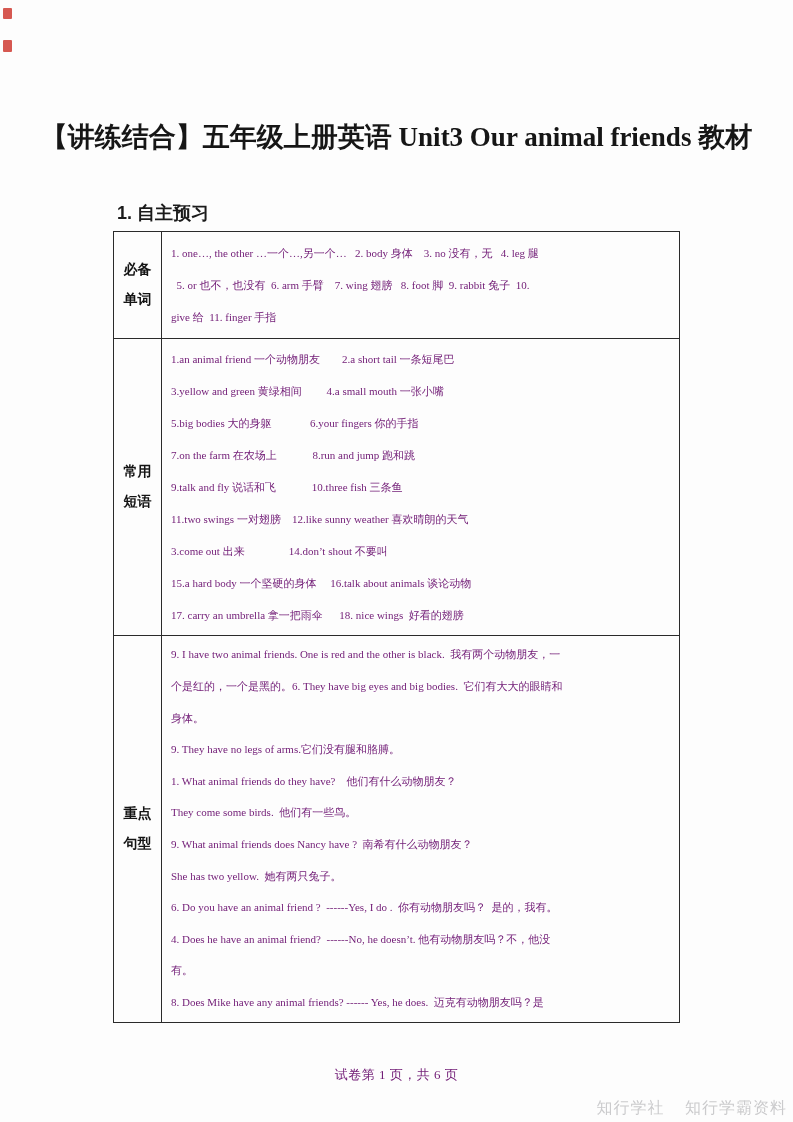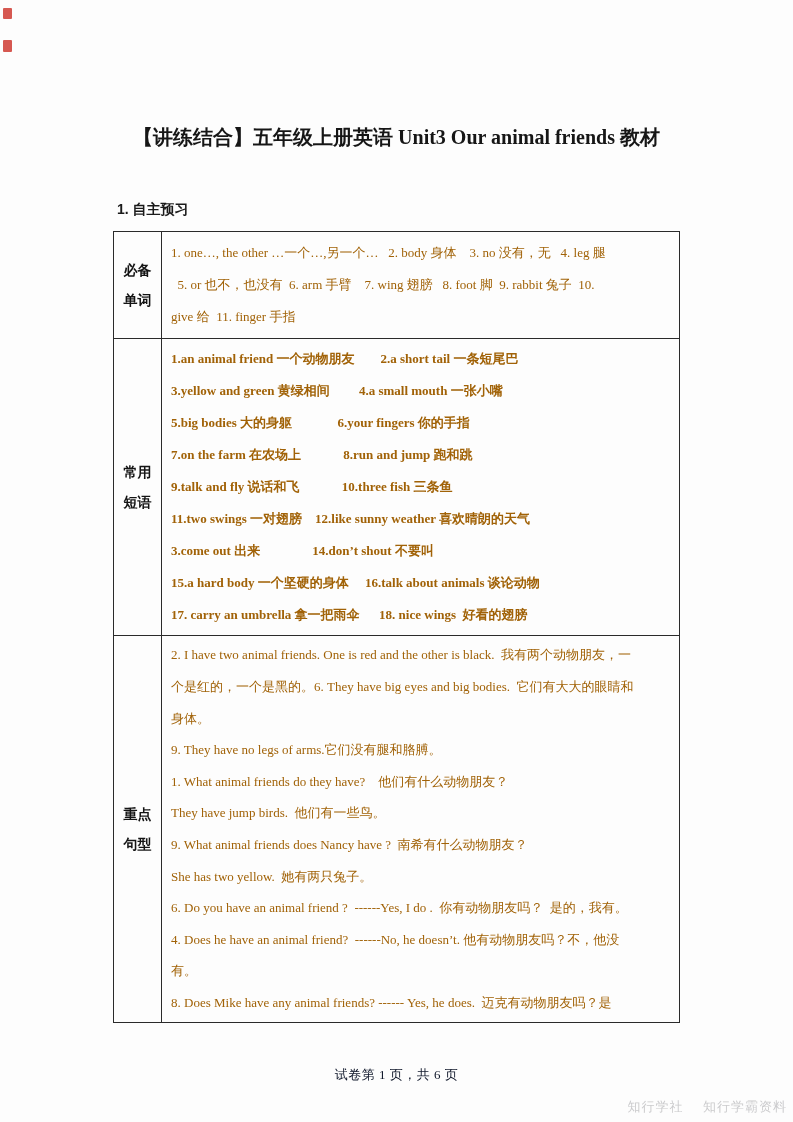--- a/index.html
+++ b/index.html
@@ -26,93 +26,93 @@
   .mark1 { top: 8px; }
   .mark2 { top: 40px; height: 12px; }
 
   .doc-title {
     position: absolute;
     top: 114px;
     left: 0;
     width: 100%;
     margin: 0;
     text-align: center;
-    font-size: 20px;
+    font-size: 27px;
     font-weight: bold;
     line-height: 47px;
     color: #161616;
   }
   .doc-title .title-line { display: block; }
 
   .section-heading {
     position: absolute;
     top: 201px;
     left: 117px;
     font-family: "Liberation Sans", "DejaVu Sans", sans-serif;
-    font-size: 14px;
+    font-size: 18px;
     font-weight: bold;
     color: #1a1a1a;
   }
 
   table.study-table {
     position: absolute;
     top: 231px;
     left: 113px;
     width: 567px;
     border-collapse: collapse;
     table-layout: fixed;
   }
   .study-table th, .study-table td {
     border: 1.6px solid #2a2a2a;
     vertical-align: middle;
   }
   .study-table th {
     width: 47px;
-    font-family: Liberation Sans, sans-serif;
+    font-family: Liberation Serif, serif;
     font-size: 14px;
     font-weight: bold;
     text-align: center;
     color: #141414;
     padding: 0;
   }
   .study-table th div { line-height: 30px; }
   .study-table td {
     padding: 3px 9px;
     overflow: hidden;
   }
   .cell-line {
     white-space: pre;
-    font-size: 13px;
+    font-size: 11px;
     line-height: 32px;
     height: 32px;
     overflow: hidden;
-    color: #a16207;
+    color: #701a75;
   }
   .row-0 td { height: 100px; }
-  .row-1 td { height: 290px; font-weight: bold; }
+  .row-1 td { height: 290px; }
   .row-2 td { height: 380px; }
   .row-2 .cell-line { line-height: 31.6px; height: 31.6px; }
 
   .footer {
     position: absolute;
     top: 1066px;
     left: 0;
     width: 100%;
     text-align: center;
     font-size: 13px;
-    color: #0f172a;
+    color: #701a75;
     letter-spacing: .5px;
   }
 
   .watermark {
     position: absolute;
     top: 1098px;
     right: 6px;
     font-family: "Liberation Sans", "DejaVu Sans", sans-serif;
-    font-size: 13px;
+    font-size: 16px;
     color: #c6c6c8;
     opacity: .9;
   }
   .watermark span { margin-left: 16px; letter-spacing: 1px; }
 </style>
 </head>
 <body>
 
 <div class="page">
 
@@ -154,26 +154,26 @@
             <div class="cell-line">15.a hard body 一个坚硬的身体     16.talk about animals 谈论动物</div>
             <div class="cell-line">17. carry an umbrella 拿一把雨伞      18. nice wings  好看的翅膀</div>
           </td>
         </tr>
         <tr class="row-2">
           <th>
             <div>重点</div>
             <div>句型</div>
           </th>
           <td>
-            <div class="cell-line">2. I have two animal friends. One is red and the other is black.  我有两个动物朋友，一</div>
+            <div class="cell-line">9. I have two animal friends. One is red and the other is black.  我有两个动物朋友，一</div>
             <div class="cell-line">个是红的，一个是黑的。6. They have big eyes and big bodies.  它们有大大的眼睛和</div>
             <div class="cell-line">身体。</div>
             <div class="cell-line">9. They have no legs of arms.它们没有腿和胳膊。</div>
             <div class="cell-line">1. What animal friends do they have?    他们有什么动物朋友？</div>
-            <div class="cell-line">They have jump birds.  他们有一些鸟。</div>
+            <div class="cell-line">They come some birds.  他们有一些鸟。</div>
             <div class="cell-line">9. What animal friends does Nancy have ?  南希有什么动物朋友？</div>
             <div class="cell-line">She has two yellow.  她有两只兔子。</div>
             <div class="cell-line">6. Do you have an animal friend ?  ------Yes, I do .  你有动物朋友吗？  是的，我有。</div>
             <div class="cell-line">4. Does he have an animal friend?  ------No, he doesn’t. 他有动物朋友吗？不，他没</div>
             <div class="cell-line">有。</div>
             <div class="cell-line">8. Does Mike have any animal friends? ------ Yes, he does.  迈克有动物朋友吗？是</div>
           </td>
         </tr>
       </tbody>
   </table>

